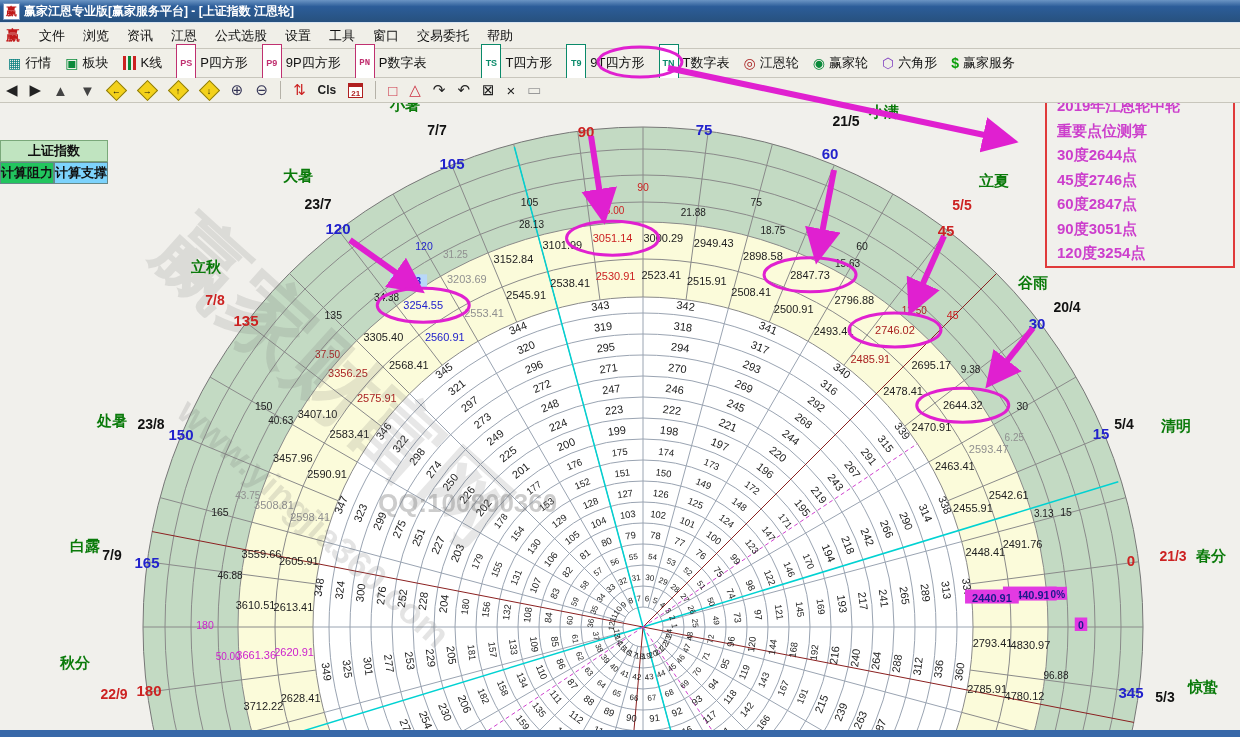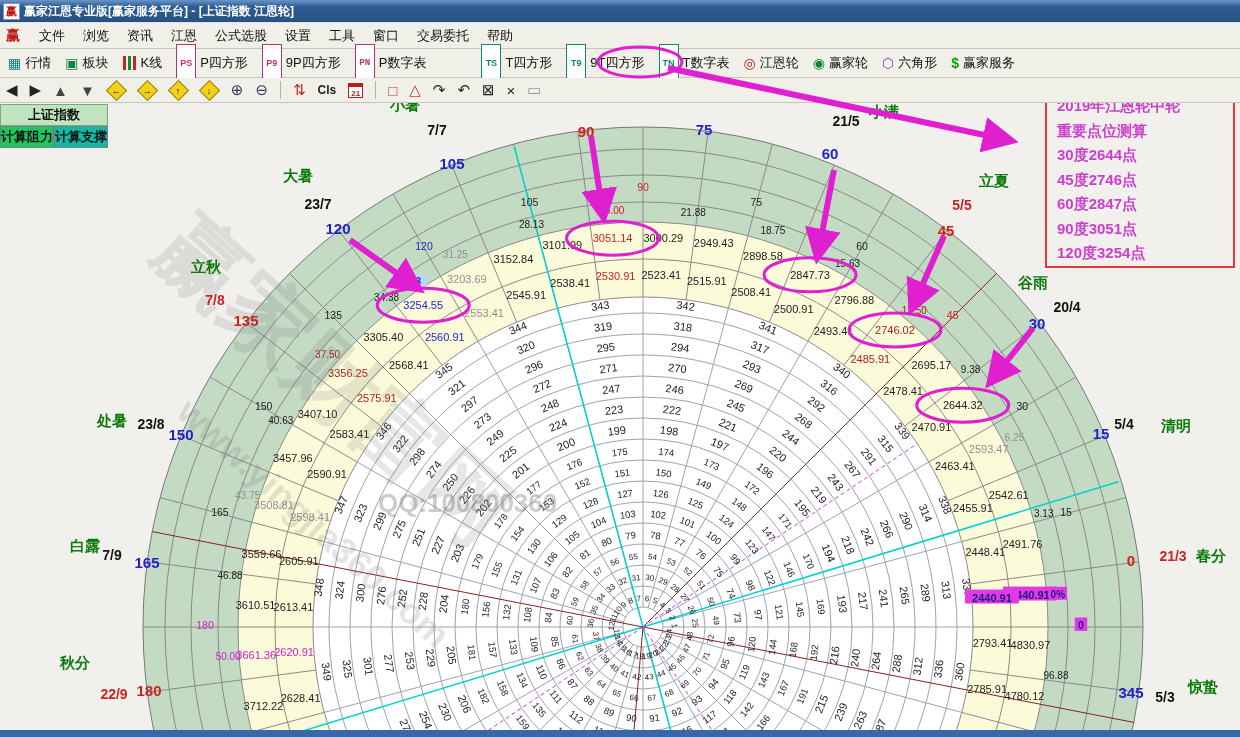--- a/index.html
+++ b/index.html
@@ -27,27 +27,27 @@
   #toolbar2{position:absolute;left:0;top:78px;width:1240px;height:24px;z-index:20;
     background:#f0efe8;border-bottom:1px solid #c8c6bc;display:flex;align-items:center;font-size:14px;color:#222;}
   .tb2-btn{padding:1px 6px;display:flex;align-items:center;}
   .tb2-sep{width:1px;height:18px;background:#b5b2a8;margin:0 6px;}
   .diamond{width:13px;height:13px;background:#f3d11a;border:1px solid #8a7a10;transform:rotate(45deg);
     display:flex;align-items:center;justify-content:center;margin:0 2px;}
   .diamond span{transform:rotate(-45deg);font-size:9px;color:#111;font-weight:bold;}
   .cal-ico{width:15px;height:15px;border:1px solid #b02020;background:#fff;font-size:8px;font-weight:bold;
     color:#b02020;text-align:center;line-height:13px;border-top:4px solid #b02020;box-sizing:border-box;}
   #infopanel{position:absolute;left:0;top:104px;width:108px;z-index:15;font-size:13px;font-weight:bold;}
-  #infopanel .hd{background:#c0e4c0;border:1px solid #7aa87a;text-align:center;height:20px;line-height:20px;color:#111;}
+  #infopanel .hd{background:#c0e4c0;border:1px solid #7aa87a;text-align:center;height:20px;line-height:20px;color:#111;margin-top:36px;}
   #infopanel .row{background:#a6d2ee;border:1px solid #86b2d0;border-top:none;height:20px;line-height:20px;
      color:#b01838;padding-left:2px;white-space:nowrap;overflow:hidden;}
   #infopanel .btns{display:flex;}
   #infopanel .btn{height:20px;line-height:20px;text-align:center;flex:1;border:1px solid #688;color:#111;}
   #infopanel .btn.b1{background:#22c55e;}
-  #infopanel .btn.b2{background:#14b8a6;font-family:Liberation Serif, serif;}
+  #infopanel .btn.b2{background:#7dd3fc;font-family:Liberation Serif, serif;}
   #annobox{position:absolute;left:1045px;top:88px;width:190px;height:180px;z-index:14;
     border:2px solid #e03a3a;background:rgba(241,240,236,0.85);color:#cc3ecc;
     font-size:15px;font-weight:bold;line-height:24.5px;padding:4px 17px 0 10px;box-sizing:border-box;}
   #wheel-svg{position:absolute;left:0;top:0;z-index:1;}
   #anno-svg{position:absolute;left:0;top:0;z-index:30;pointer-events:none;}
   #bottombar{position:absolute;left:0;bottom:0;width:1240px;height:7px;background:#3868a8;z-index:25;}
 </style>
 </head>
 <body>
 

